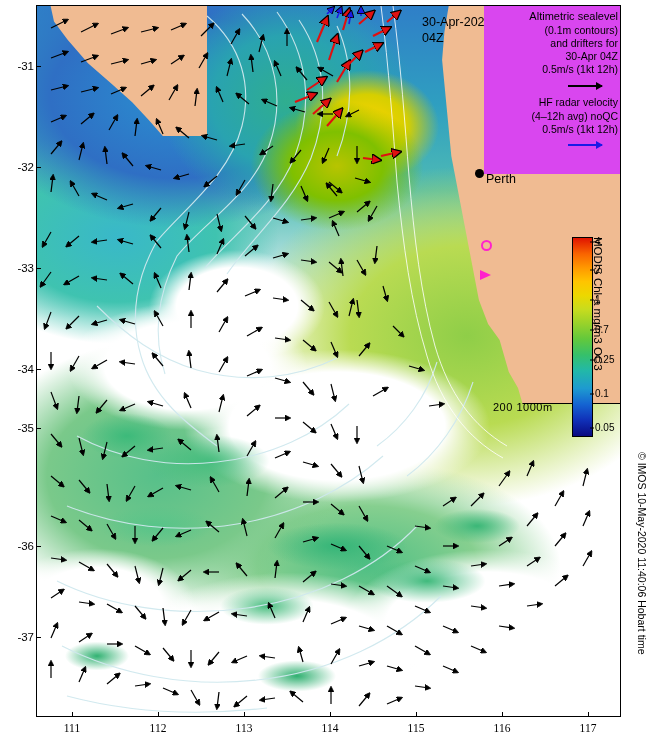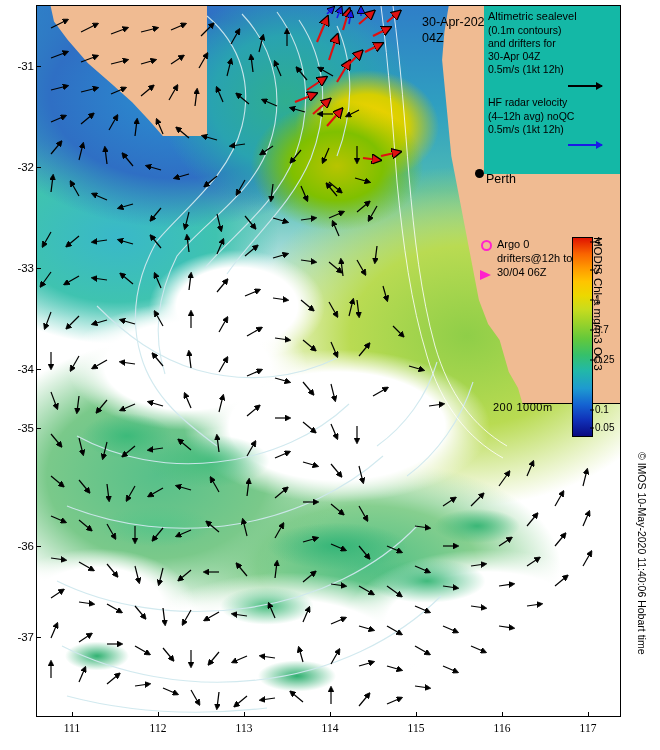--- a/index.html
+++ b/index.html
@@ -97,25 +97,26 @@
     background: #f0bb92;
     border: none;
     clip-path: polygon(8% 0%, 100% 0%, 100% 100%, 74% 100%, 66% 88%, 56% 74%, 44% 60%, 30% 44%, 18% 26%, 10% 12%);
   }
 
   
   #legend-box {
     position: absolute;
     left: 447px; top: 0px;
     width: 138px; height: 168px;
-    background: #14b8a6;
+    background: #d946ef;
     padding: 4px 4px 0 4px;
     font-size: 10.5px;
     line-height: 1.25;
     color: #000;
+    text-align: right;
   }
   #legend-box .ttl { font-size: 11px; }
   .arrow-k-black, .arrow-k-blue {
     display: inline-block; vertical-align: middle;
     width: 34px; height: 2px; background: #000; position: relative;
     margin-left: 2px;
   }
   .arrow-k-black::after, .arrow-k-blue::after {
     content: ""; position: absolute; right: -1px; top: -3px;
     border-left: 7px solid #000; border-top: 4px solid transparent; border-bottom: 4px solid transparent;
@@ -576,39 +577,34 @@
       <div style="height:2px"></div>
       <div style="text-align:right;padding-right:16px">
         <span class="arrow-k-blue"></span>
       </div>
     </div>
 
     <div id="perth-dot"></div>
     <div id="perth-label">Perth</div>
 
     <div id="argo-ring"></div>
-    <div id="argo-label">
-      <div>Argo 0</div>
-      <div>drifters@12h to</div>
-      <div>30/04 06Z</div>
-    </div>
     <div id="argo-arrow"></div>
 
     <div id="isobath-label">200  1000m</div>
 
   </div>
 
   <div id="colorbar-wrap">
     <div id="colorbar"></div>
     <div class="cb-tick" style="top:4px">4</div>
     <div class="cb-tick" style="top:32px">2</div>
     <div class="cb-tick" style="top:62px">1</div>
     <div class="cb-tick" style="top:92px">0.7</div>
     <div class="cb-tick" style="top:122px">0.25</div>
-    <div class="cb-tick" style="top:172px">0.1</div>
+    <div class="cb-tick" style="top:156px">0.1</div>
     <div class="cb-tick" style="top:190px">0.05</div>
   </div>
   <div id="colorbar-title">MODIS Chl-a mg/m3 OC3</div>
 
   <div id="credit">© IMOS 10-May-2020 11:40:06 Hobart time</div>
 
   <div class="ytick-label" style="top:66px">-31</div>
   <div class="ytick-label" style="top:167px">-32</div>
   <div class="ytick-label" style="top:268px">-33</div>
   <div class="ytick-label" style="top:369px">-34</div>

